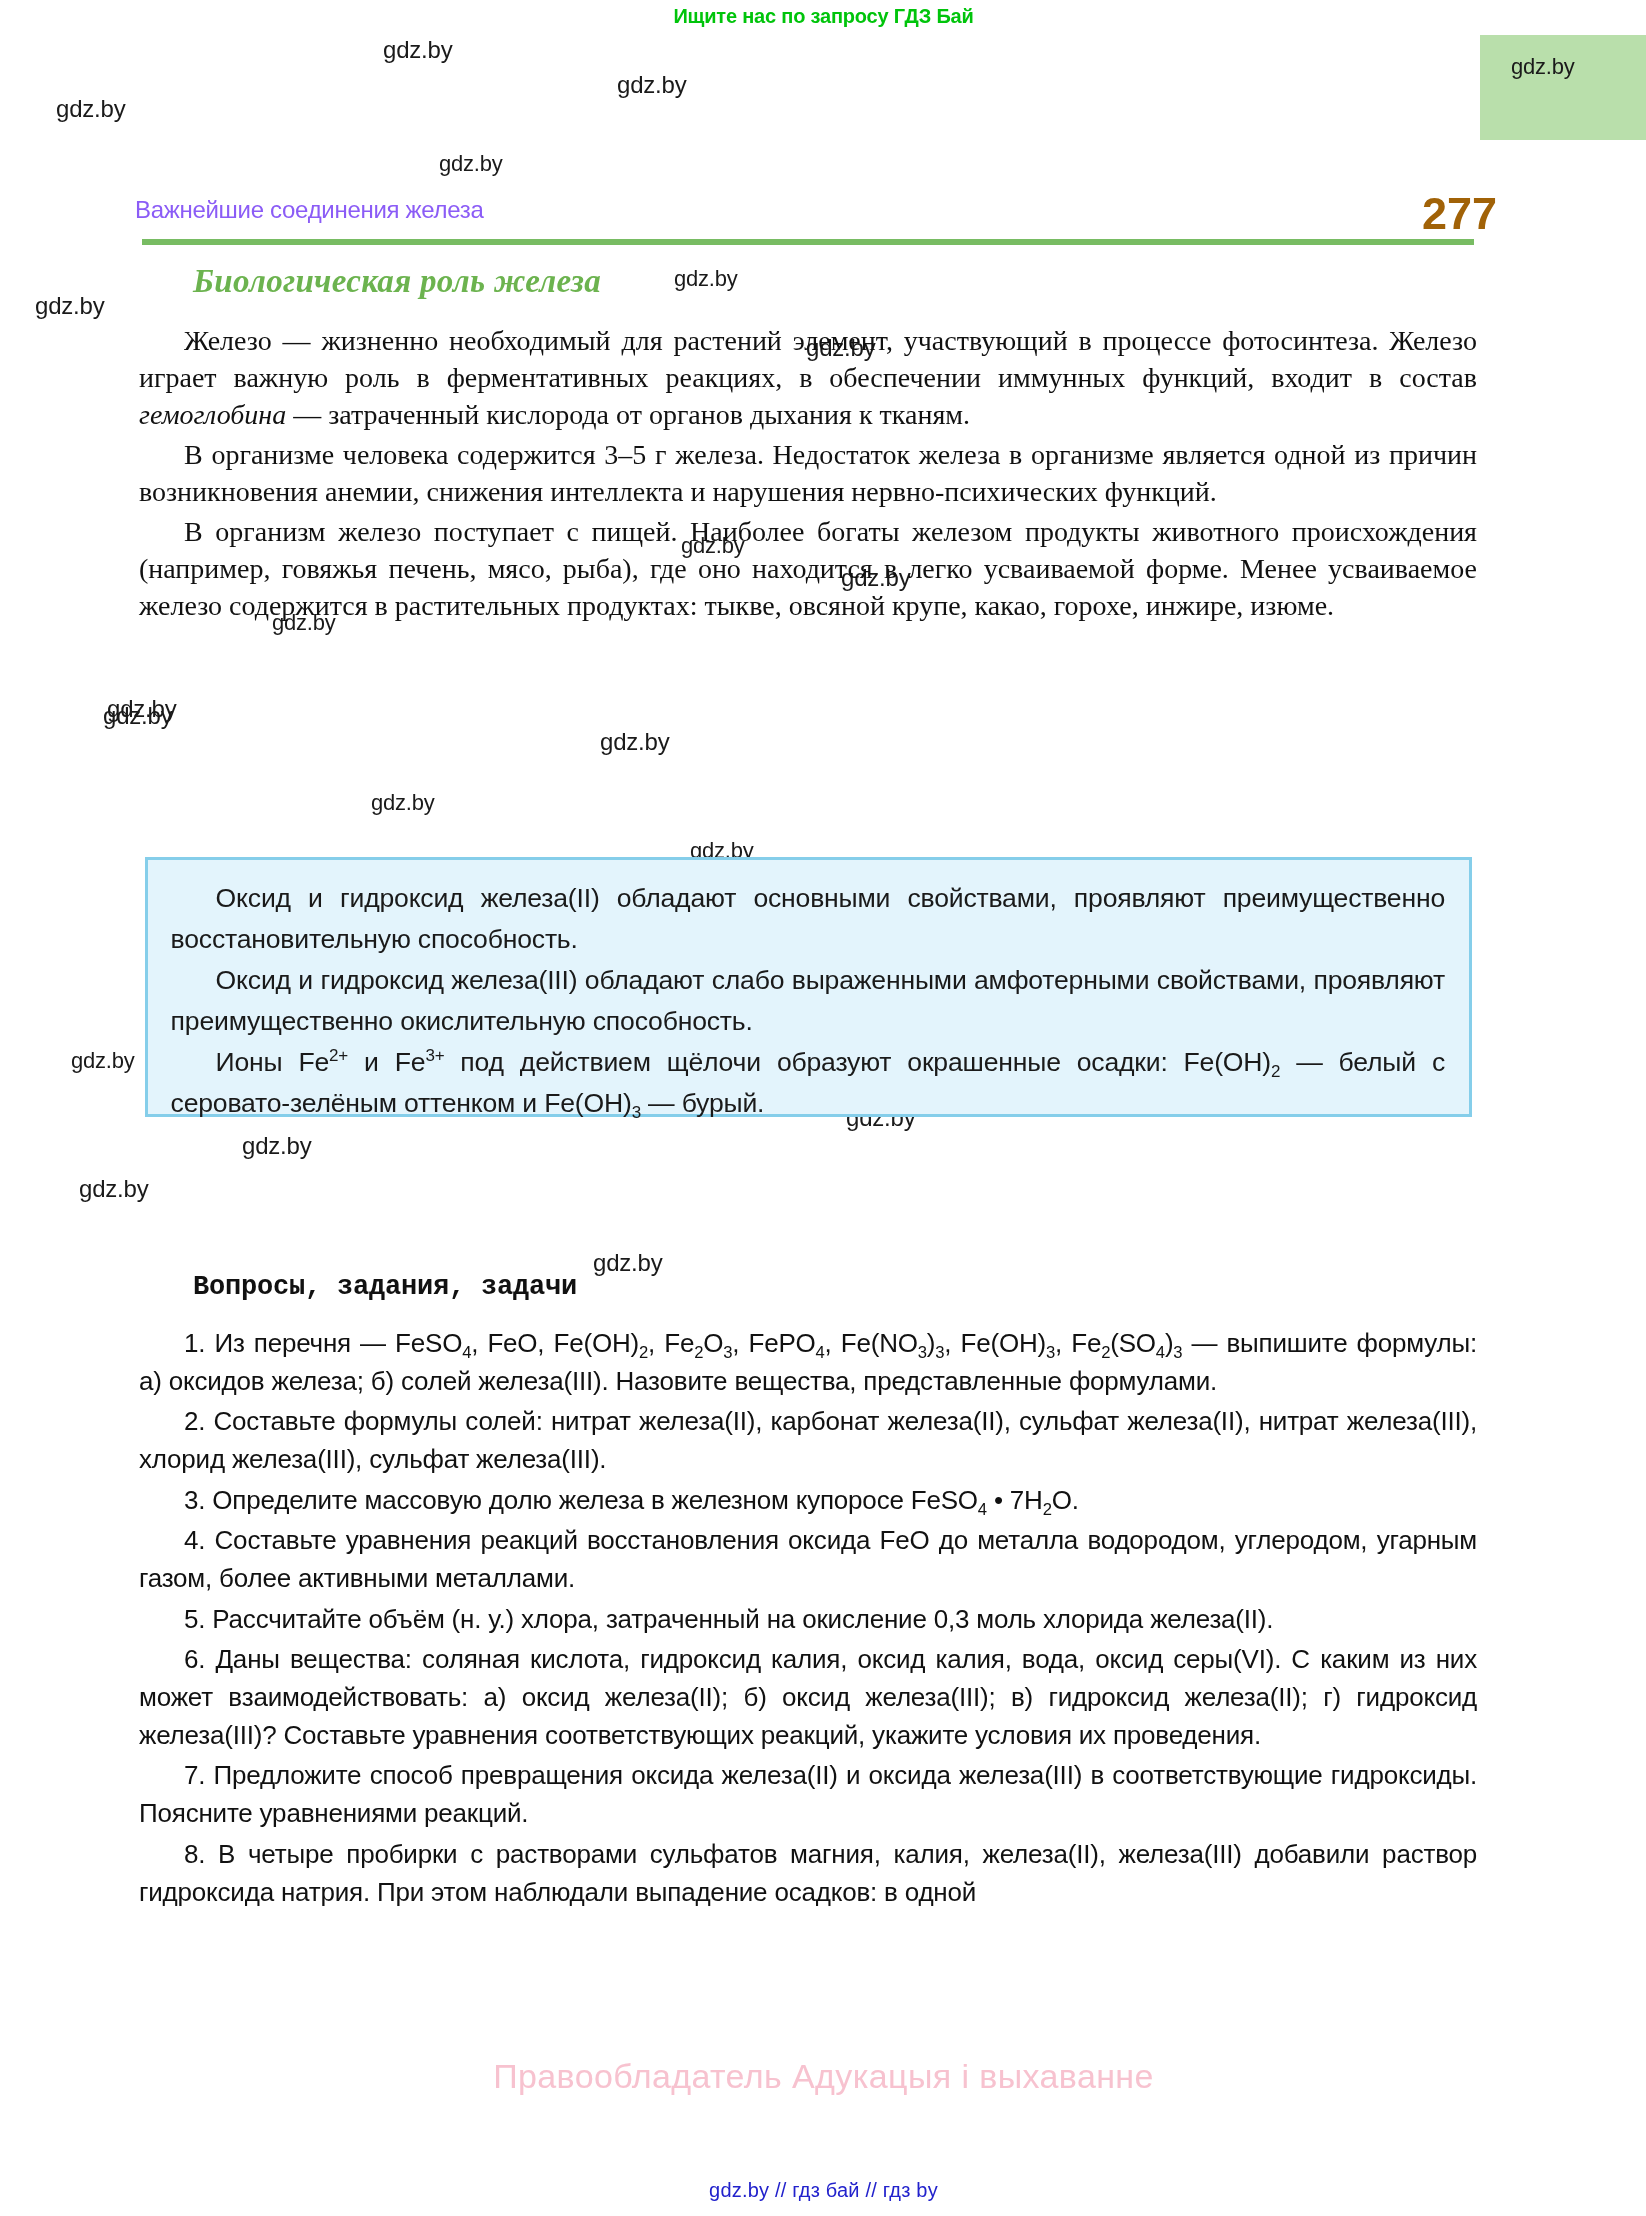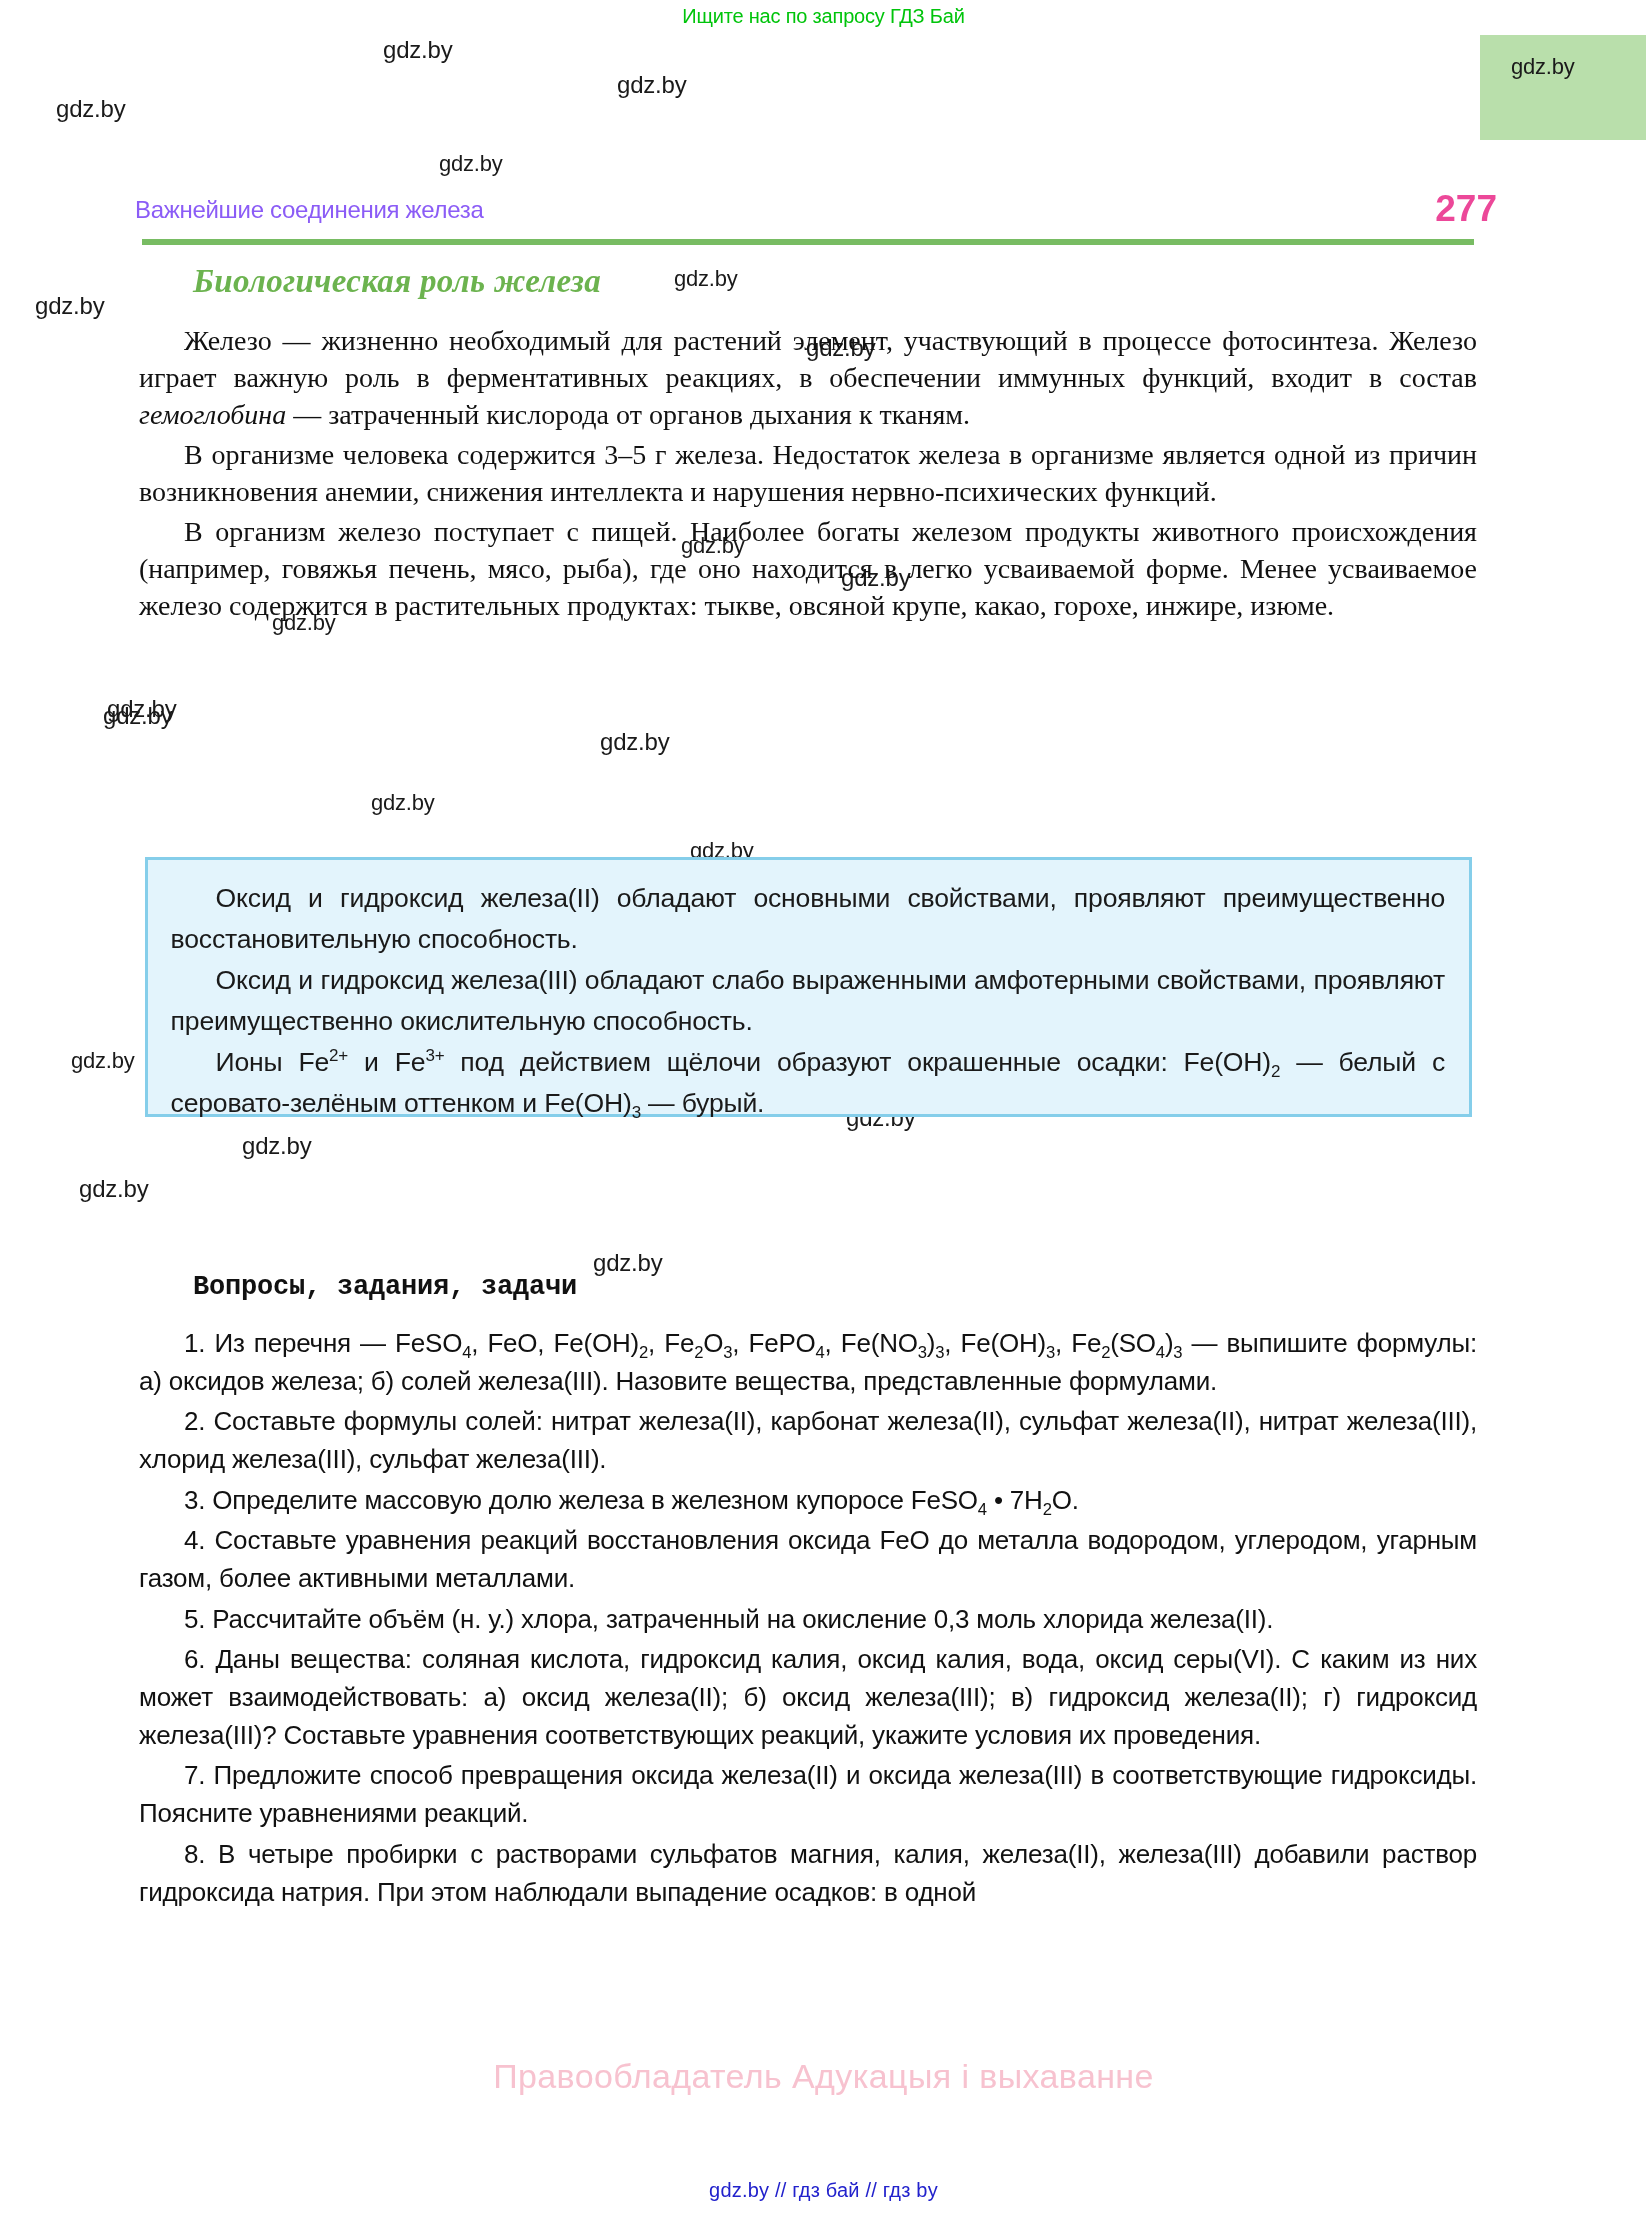--- a/index.html
+++ b/index.html
@@ -24,21 +24,21 @@
     letter-spacing: -0.2px;
   }
   .wm-top-green {
     position: absolute;
     left: 0; right: 0;
     top: 4.8px;
     text-align: center;
     font-family: "Liberation Sans", sans-serif;
     font-size: 20px;
     color: #00c40b;
-    font-weight: 400;
+    font-weight: 700;
     letter-spacing: -0.2px;
   }
   .wm-footer-link {
     position: absolute;
     left: 0; right: 0;
     bottom: 14.5px;
     text-align: center;
     font-family: "Liberation Sans", sans-serif;
     font-size: 20px;
     color: #2222cc;
@@ -94,23 +94,23 @@
     font-size: 24px;
     color: #8b5cf6;
     white-space: nowrap;
     letter-spacing: -0.3px;
   }
   .runhead-page {
     position: absolute;
     right: 8px;
     top: -8px;
     font-family: "Liberation Sans", sans-serif;
-    font-size: 37px;
+    font-size: 45px;
     font-weight: bold;
-    color: #ec4899;
+    color: #a16207;
   }
   .runhead-rule {
     position: absolute;
     left: 142px;
     top: 239px;
     width: 1332px;
     height: 5.6px;
     background: #78bc63;
   }
 

